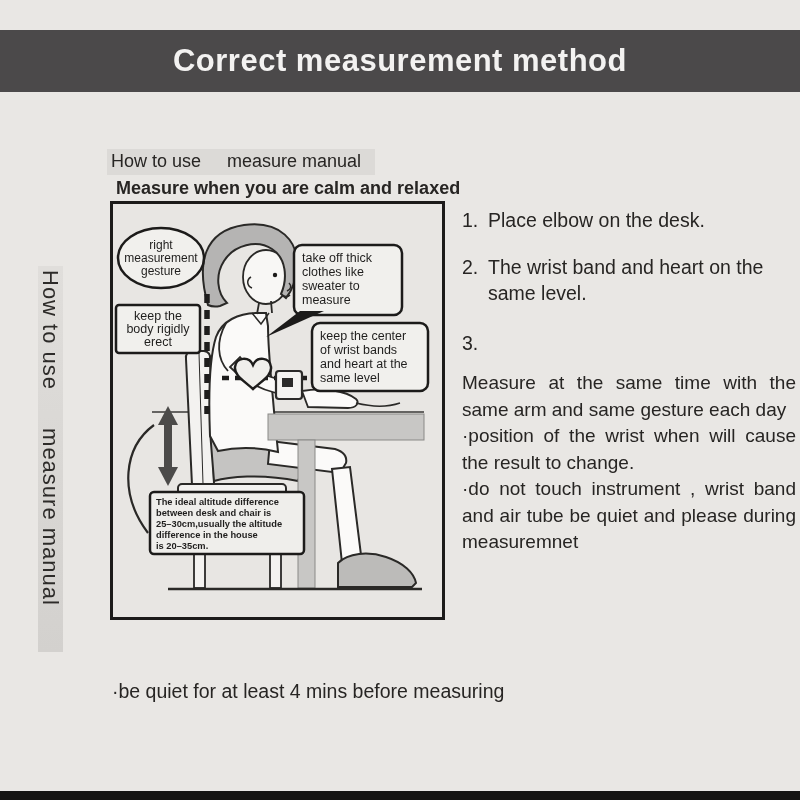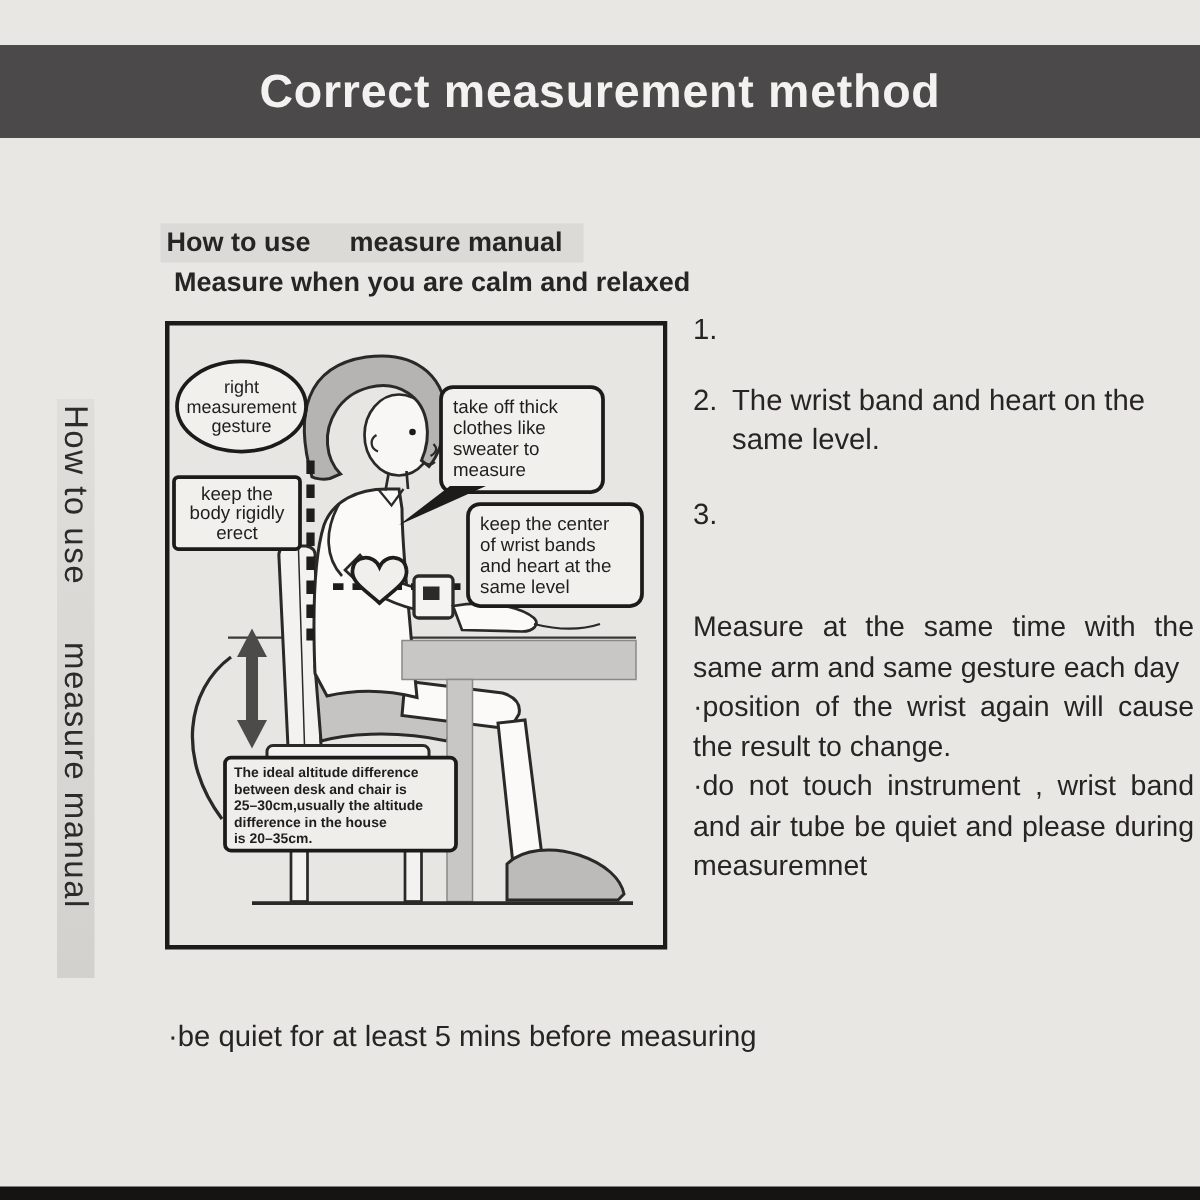--- a/index.html
+++ b/index.html
@@ -14,47 +14,47 @@
   }
   .title-bar .title{
     color:#f3f2f1;font-size:31px;font-weight:bold;letter-spacing:.5px;text-align:center;
   }
   .bottom-bar{
     position:absolute;left:0;top:791px;width:800px;height:9px;background:#151413;
   }
   .heading{
     position:absolute;left:107px;top:149px;
     background:#dcdad7;padding:2px 14px 3px 4px;
-    font-size:18px;font-weight:bold;white-space:nowrap;
+    font-size:18px;font-weight:normal;white-space:nowrap;
   }
   .heading .part2{margin-left:26px;}
   .subheading{
     position:absolute;left:116px;top:178px;
     font-size:18px;font-weight:bold;white-space:nowrap;
   }
   .side-strip{
     position:absolute;left:38px;top:266px;width:25px;height:386px;
     background:linear-gradient(180deg,#e0dedb,#d3d1ce);
   }
   .side-text{
     position:absolute;left:63px;top:270px;width:382px;
     transform:rotate(90deg);transform-origin:0 0;
     font-size:22px;letter-spacing:1px;color:#2d2b29;white-space:nowrap;
   }
   .side-text .part2{margin-left:38px;}
-  .figure{position:absolute;left:110px;top:214px;}
+  .figure{position:absolute;left:110px;top:201px;}
   .steps{position:absolute;left:462px;top:207px;width:334px;}
   .step{display:flex;font-size:19.5px;line-height:26px;}
   .step .num{flex:none;width:26px;}
   .gap1{margin-bottom:21px;}
   .gap2{margin-bottom:24px;}
   .gap3{margin-bottom:9px;}
   .notes{
     position:absolute;left:462px;top:370px;width:334px;
-    font-size:19px;line-height:26.5px;margin-top:36px;
+    font-size:19px;line-height:26.5px;
   }
   .notes .block{text-align:justify;}
   .tips{
     position:absolute;left:112px;top:678px;width:580px;
     font-size:19.5px;line-height:27px;white-space:nowrap;
   }
   svg text{font-family:"Liberation Sans",sans-serif;fill:#1f1e1d;}
   .bt{font-size:12.5px;}
   .bt-s{font-size:12px;}
   .bt-n{font-size:9.3px;font-weight:bold;}
@@ -174,33 +174,34 @@
     <text class="bt-n" x="46" y="326">25–30cm,usually the altitude</text>
     <text class="bt-n" x="46" y="337">difference in the house</text>
     <text class="bt-n" x="46" y="348">is 20–35cm.</text>
   </g>
 </svg>
 </div>
 
 <div class="steps">
   <div class="step gap1">
     <span class="num">1.</span>
+    <span class="txt">Place elbow on the desk.</span>
   </div>
   <div class="step gap2">
     <span class="num">2.</span>
     <span class="txt">The wrist band and heart on the same level.</span>
   </div>
   <div class="step gap3">
     <span class="num">3.</span>
   </div>
 </div>
 
 <div class="notes">
   <div class="block">Measure at the same time with the same arm and same gesture each day</div>
-  <div class="block">·position of the wrist again will cause the result to change.</div>
+  <div class="block">·position of the wrist when will cause the result to change.</div>
   <div class="block">·do not touch instrument , wrist band and air tube be quiet and please during measuremnet</div>
 </div>
 
 <div class="tips">
-  <div>·be quiet for at least 5 mins before measuring</div>
+  <div>·be quiet for at least 4 mins before measuring</div>
 </div>
 
 <div class="bottom-bar"></div>
 
 </body></html>

